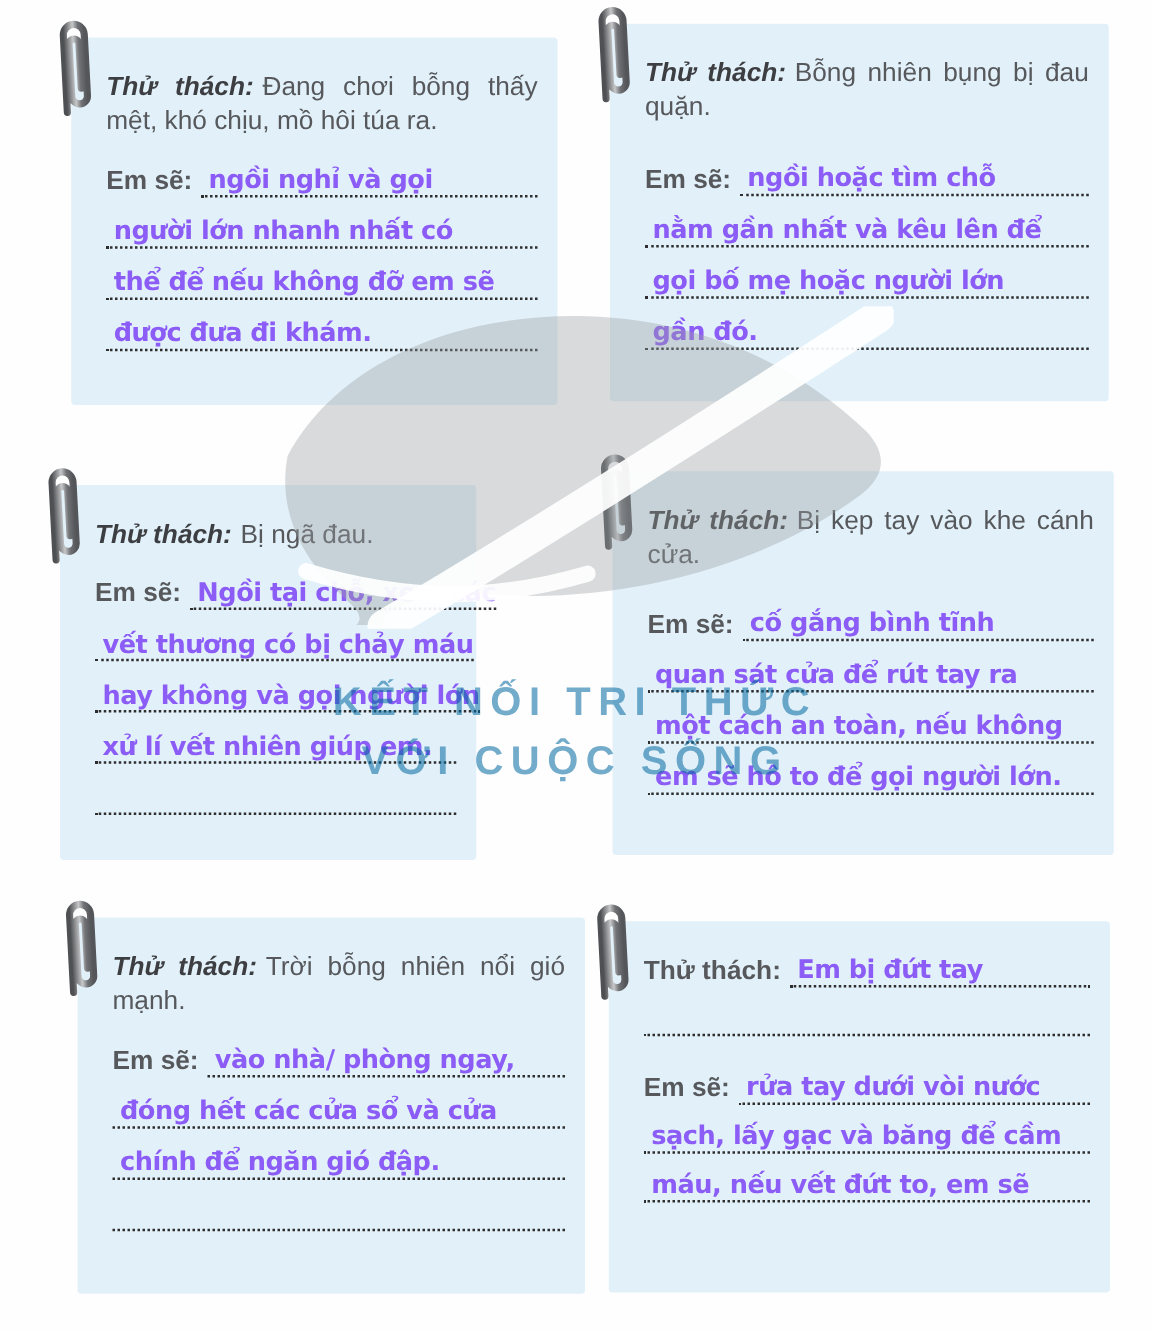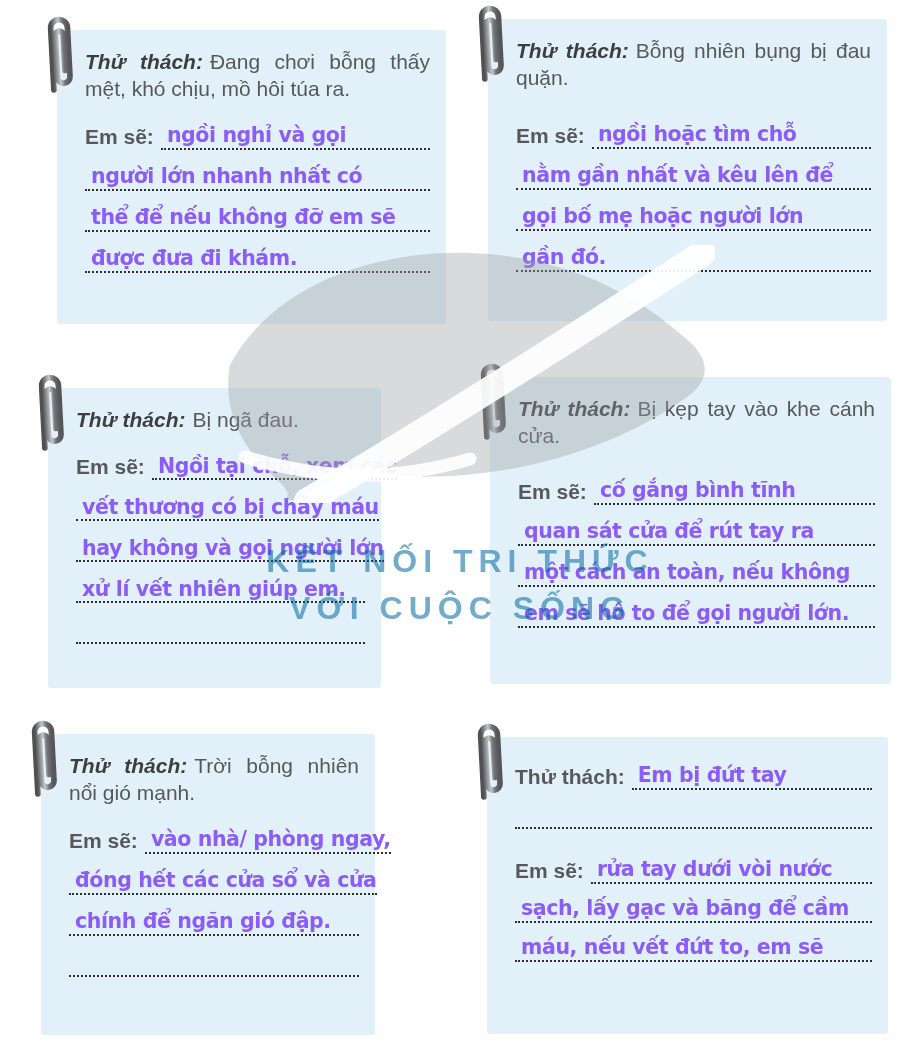--- a/index.html
+++ b/index.html
@@ -12,35 +12,35 @@
     position:absolute;background:#e2f1f9;border-radius:3px;
     padding:18px 16px 10px 28px;box-sizing:border-box;
   }
   .card::before{
     content:"";position:absolute;inset:0;background:#aedcf0;border-radius:3px;z-index:-1;
   }
   .card-1{left:57px;top:30px;width:389px;height:294px;}
   .card-2{left:488px;top:19px;width:399px;height:302px;}
   .card-3{left:48px;top:388px;width:333px;height:300px;}
   .card-4{left:490px;top:377px;width:401px;height:307px;}
-  .card-5{left:41px;top:734px;width:334px;height:301px;}
+  .card-5{left:62px;top:734px;width:406px;height:301px;}
   .card-6{left:487px;top:737px;width:401px;height:297px;padding-top:14px;}
   .card-1::before{transform:translate(8px,6px) rotate(0.6deg);}
   .card-2::before{transform:translate(9px,8px) rotate(-0.8deg);}
   .card-3::before{transform:translate(7px,8px) rotate(0.9deg);}
   .card-4::before{transform:translate(9px,7px) rotate(-0.7deg);}
   .card-5::before{transform:translate(8px,9px) rotate(1.0deg);}
   .card-6::before{transform:translate(9px,8px) rotate(-0.9deg);}
   
   .clip{position:absolute;left:-16px;top:-22px;transform:rotate(-3deg);}
   .clip svg path{fill:none;stroke:url(#clipGrad);stroke-width:5.5;
     stroke-linecap:round;stroke-linejoin:round;}
   
   .prompt{
-    margin:0 0 6px 0;color:#56585c;font-size:21px;line-height:1.3;
+    margin:8px 0 6px 0;color:#56585c;font-size:21px;line-height:1.3;
     text-align:justify;
   }
   .prompt .challenge-label{font-weight:bold;font-style:italic;color:#3d3e42;margin-right:7px;}
   
   .rows{display:block;}
   .card-2 .rows{margin-top:16px;}
   .card-3 .rows{margin-top:4px;}
   .card-4 .rows{margin-top:14px;}
   .card-5 .rows{margin-top:6px;}
   .row{display:flex;align-items:flex-end;height:41px;font-weight:bold;}

